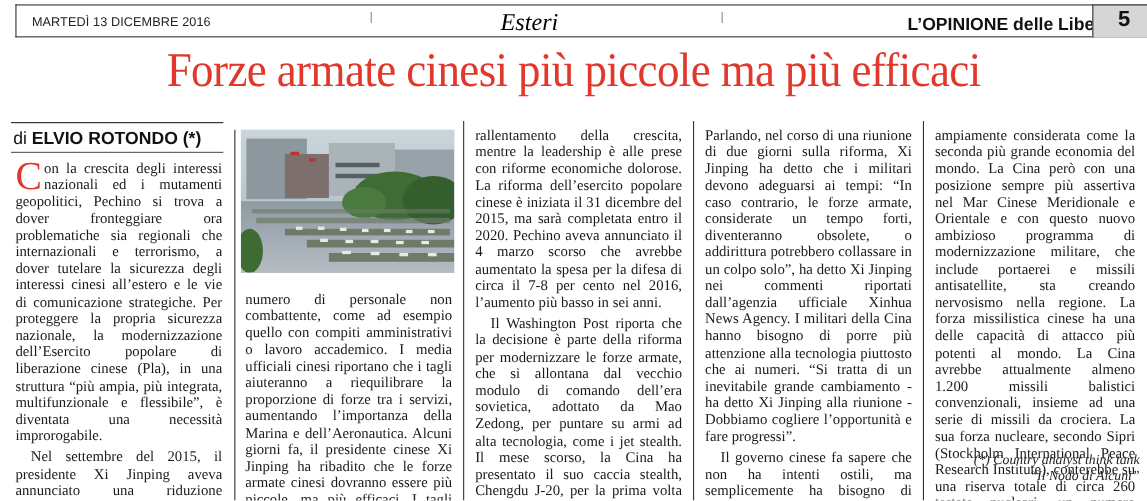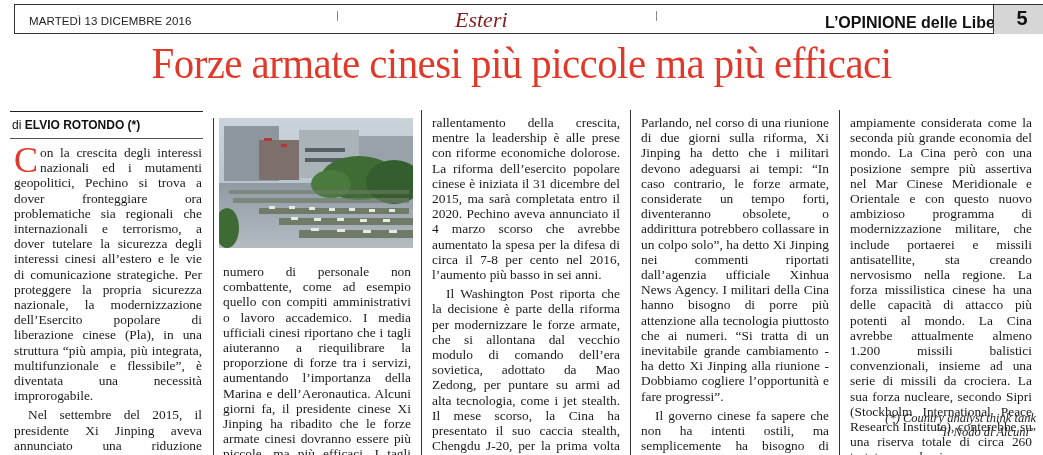--- a/index.html
+++ b/index.html
@@ -2,33 +2,33 @@
 <html><head>
 <meta charset="utf-8">
 <style>
   html, body { margin: 0; padding: 0; background: #ffffff; }
   body { width: 1043px; height: 455px; position: relative; overflow: hidden; font-family: "Liberation Serif", serif; color: #1a1a1a; }
 
   .header { position: absolute; left: 14px; top: 4px; width: 1040px; height: 30px; border-top: 1px solid #333; border-left: 1px solid #333; border-bottom: 1px solid #333; box-sizing: border-box; }
   .h-date { position: absolute; left: 14px; top: 10px; font-family: "Liberation Sans", sans-serif; font-size: 11.5px; color: #222; letter-spacing: 0.1px; }
   .h-tick1 { position: absolute; left: 322px; top: 6px; width: 1px; height: 10px; background: #888; }
   .h-tick2 { position: absolute; left: 641px; top: 6px; width: 1px; height: 10px; background: #888; }
-  .h-section { position: absolute; left: 440px; top: 2px; width: 120px; font-family: "Liberation Serif", serif; font-style: italic; font-size: 22px; color: #7f1d1d; }
+  .h-section { position: absolute; left: 440px; top: 2px; width: 120px; font-family: "Liberation Serif", serif; font-style: italic; font-size: 22px; color: #000000; }
   .h-masthead { position: absolute; left: 810px; top: 9px; font-family: "Liberation Sans", sans-serif; font-weight: bold; font-size: 16px; color: #111; }
   .h-page { position: absolute; right: 3px; top: -1px; width: 58px; height: 30px; background: #d6d6d6; border-left: 1px solid #333; border-right: 1px solid #333; border-top: 1px solid #333; box-sizing: border-box; text-align: center; font-family: "Liberation Sans", sans-serif; font-weight: bold; font-size: 20px; line-height: 27px; color: #111; }
 
   .headline { position: absolute; left: 0; top: 38px; width: 1043px; text-align: center; font-family: "Liberation Serif", serif; font-size: 44px; color: #e0392b; letter-spacing: -0.6px; transform: scaleX(0.93); transform-origin: center; }
 
   .rule-top { position: absolute; left: 10px; top: 111px; width: 193px; height: 1px; background: #222; }
 
   .col { position: absolute; top: 112px; font-size: 13.4px; line-height: 15.2px; text-align: justify; hyphens: manual; }
   .col p { margin: 4px; }
   .col p + p { text-indent: 14px; }
 
-  .byline { position: absolute; left: 12px; top: 118px; font-family: "Liberation Sans", sans-serif; font-size: 12px; color: #111; text-align: right; }
+  .byline { position: absolute; left: 12px; top: 118px; font-family: "Liberation Sans", sans-serif; font-size: 16px; color: #111; text-align: right; }
   .byline b { font-weight: bold; }
   .rule-byline { position: absolute; left: 10px; top: 138px; width: 193px; height: 1px; background: #555; }
 
   .col1 { left: 10px; top: 141px; width: 196px; }
   .dropcap { float: left; font-family: "Liberation Serif", serif; font-size: 36px; line-height: 30px; color: #e0392b; margin: 0 2px -4px 0; }
 
   .vline { position: absolute; width: 1px; background: #333; }
 
   .photo { position: absolute; left: 219px; top: 118px; width: 194px; height: 130px; overflow: hidden; background: #b9c4cc; }
   .col2 { left: 219px; top: 260px; width: 196px; }

